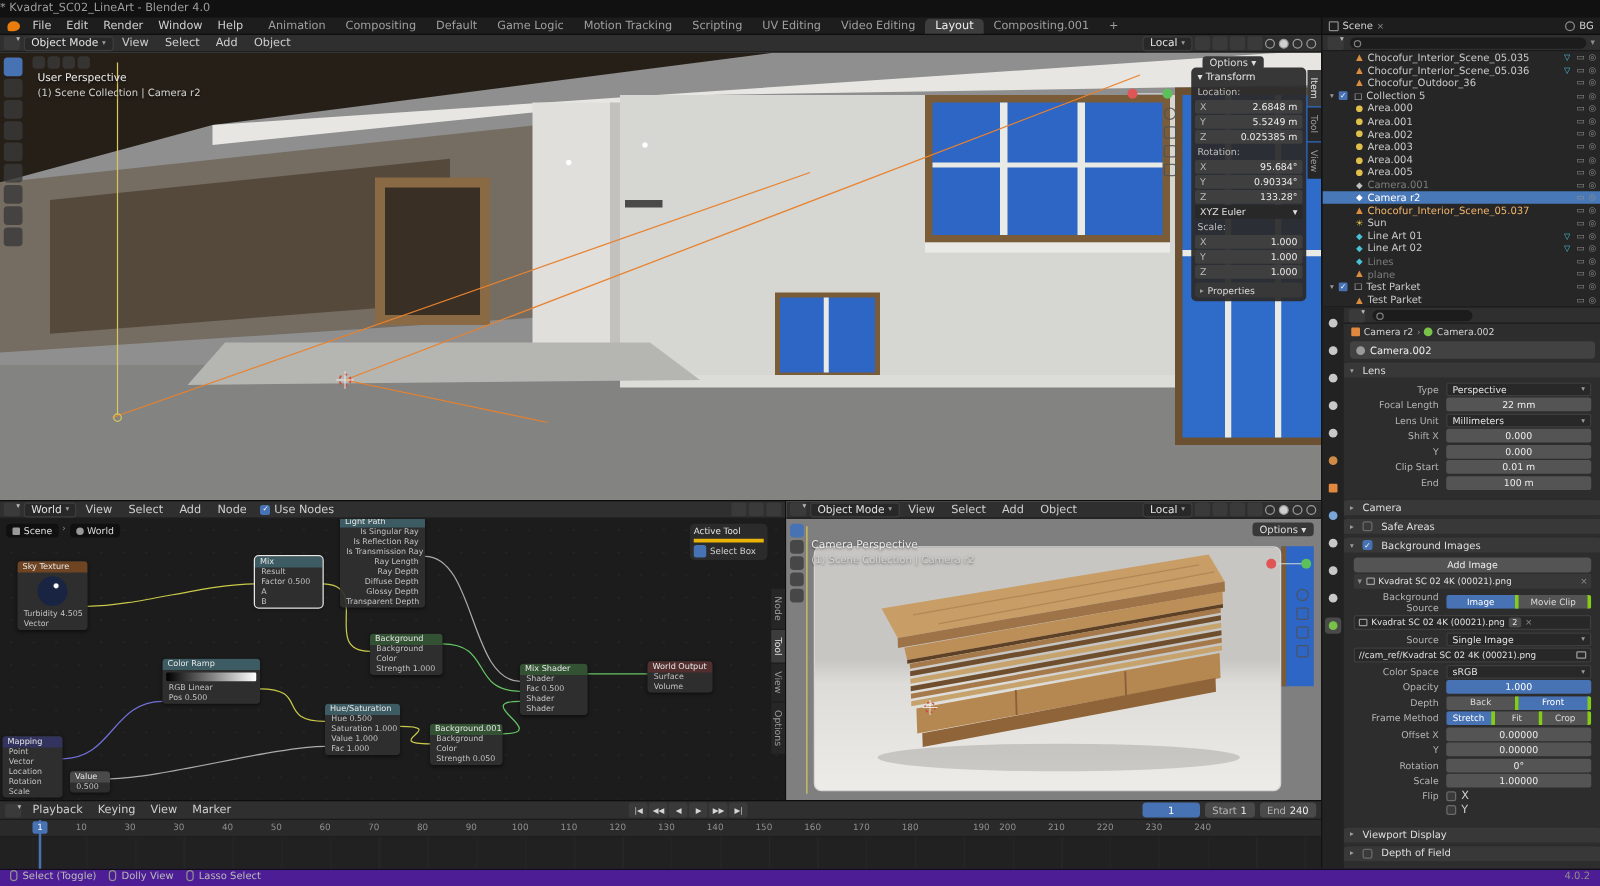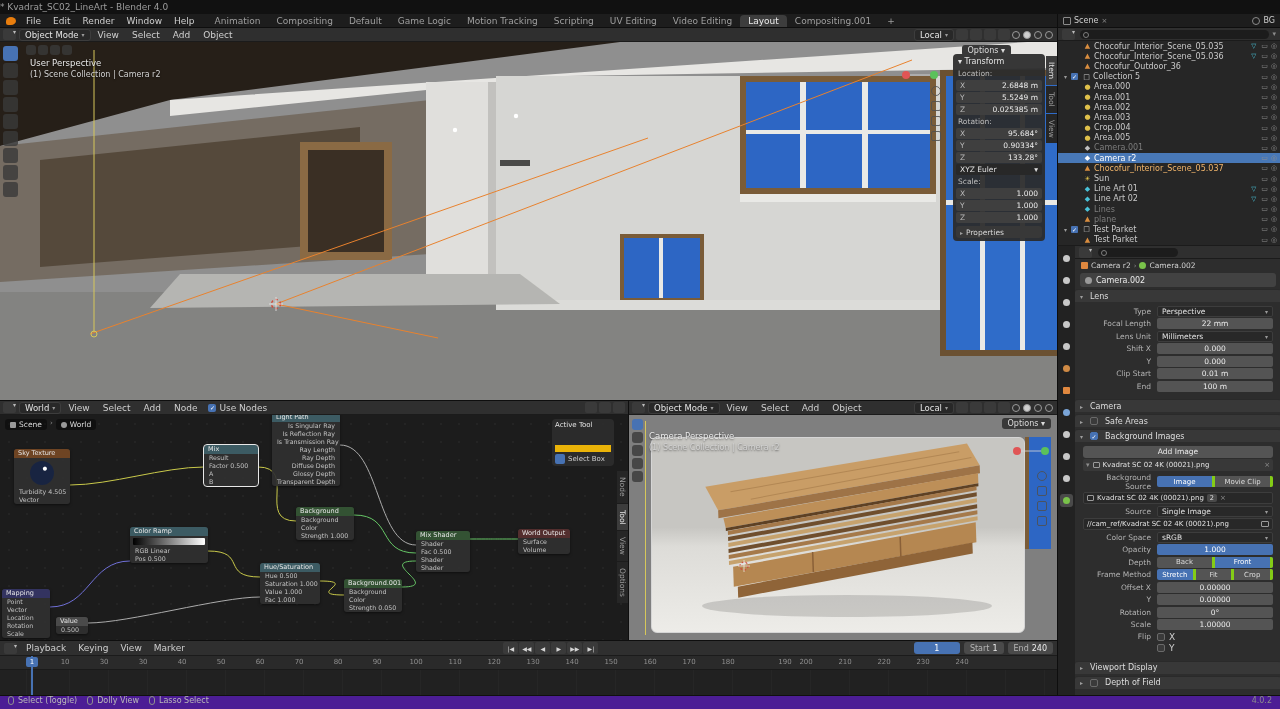--- a/index.html
+++ b/index.html
@@ -58,21 +58,21 @@
      background-image:radial-gradient(#242424 1px,transparent 1px);background-size:18px 18px}
   .chip{display:flex;align-items:center;gap:3px;background:#00000066;border-radius:3px;padding:1px 5px;font-size:7.5px;color:#dedede}
   .node{position:absolute;border-radius:3px;overflow:hidden;box-shadow:0 1px 3px rgba(0,0,0,.5);background:#303030ee}
   .node.nsel{outline:1px solid #e8e8e8}
   .nhead{height:9px;line-height:9px;font-size:6.5px;color:#e6e6e6;padding:0 4px;white-space:nowrap;overflow:hidden}
   .nrow{height:8px;line-height:8px;font-size:6.3px;color:#c2c2c2;padding:0 5px;white-space:nowrap;overflow:hidden}
   .nrow.r{text-align:right}
   .nprev{width:24px;height:24px;border-radius:50%;margin:3px auto;background:radial-gradient(circle at 62% 32%,#ffffff 0 1.5px,#182441 2.5px)}
   .ngrad{height:7px;margin:2px 3px;background:linear-gradient(90deg,#000,#fff);border-radius:1px}
   .sidepanel{position:absolute;z-index:30;background:#2d2d2df0;border-radius:4px;width:62px;padding:2px 3px}
-  .sidepanel .t{font-size:7px;color:#e2e2e2;padding-bottom:16px;border-bottom:7px solid #eab308}
+  .sidepanel .t{font-size:7px;color:#e2e2e2;padding-bottom:2px;border-bottom:3px solid #eab308}
   .sidepanel .r{display:flex;align-items:center;gap:3px;padding-top:2px;font-size:7px;color:#cfcfcf}
   .sidepanel .tool{width:10px;height:10px;border-radius:2px;background:#4772b3}
   
   #vp-cam{left:628px;top:400px;width:429px;height:240px;background:#7f7f7f;border-left:1px solid #0e0e0e;border-top:1px solid #0e0e0e}
   #camframe{position:absolute;left:22px;top:36px;width:374px;height:196px;border:1px solid #d5d5d5;border-radius:6px;overflow:hidden;
      background:linear-gradient(#c7c6c2 0 46%,#dddcd8 56%,#edece8 100%)}
   
   #timeline{left:0;top:640px;width:1057px;height:55px;background:#232323;border-top:1px solid #0e0e0e}
   #tl-header{position:absolute;left:0;top:0;right:0;height:15px;background:#2f2f2f;border-bottom:1px solid #1b1b1b;display:flex;align-items:center;padding:0 4px;gap:1px}
   .tbtn{width:15px;height:12px;background:#3a3a3a;border-radius:2px;color:#d5d5d5;font-size:6px;display:flex;align-items:center;justify-content:center;margin:0 .5px}
@@ -668,21 +668,21 @@
       <div class="orow" style="padding-left: 16px;">
         <span class="oarrow"></span>
         <span class="oicon" style="color: rgb(223, 192, 74);">●</span>
         <span class="lbl">Area.003</span>
         <span class="otog">▭</span>
         <span class="otog">◎</span>
       </div>
       <div class="orow" style="padding-left: 16px;">
         <span class="oarrow"></span>
         <span class="oicon" style="color: rgb(223, 192, 74);">●</span>
-        <span class="lbl">Crop.004</span>
+        <span class="lbl">Area.004</span>
         <span class="otog">▭</span>
         <span class="otog">◎</span>
       </div>
       <div class="orow" style="padding-left: 16px;">
         <span class="oarrow"></span>
         <span class="oicon" style="color: rgb(223, 192, 74);">●</span>
         <span class="lbl">Area.005</span>
         <span class="otog">▭</span>
         <span class="otog">◎</span>
       </div>

